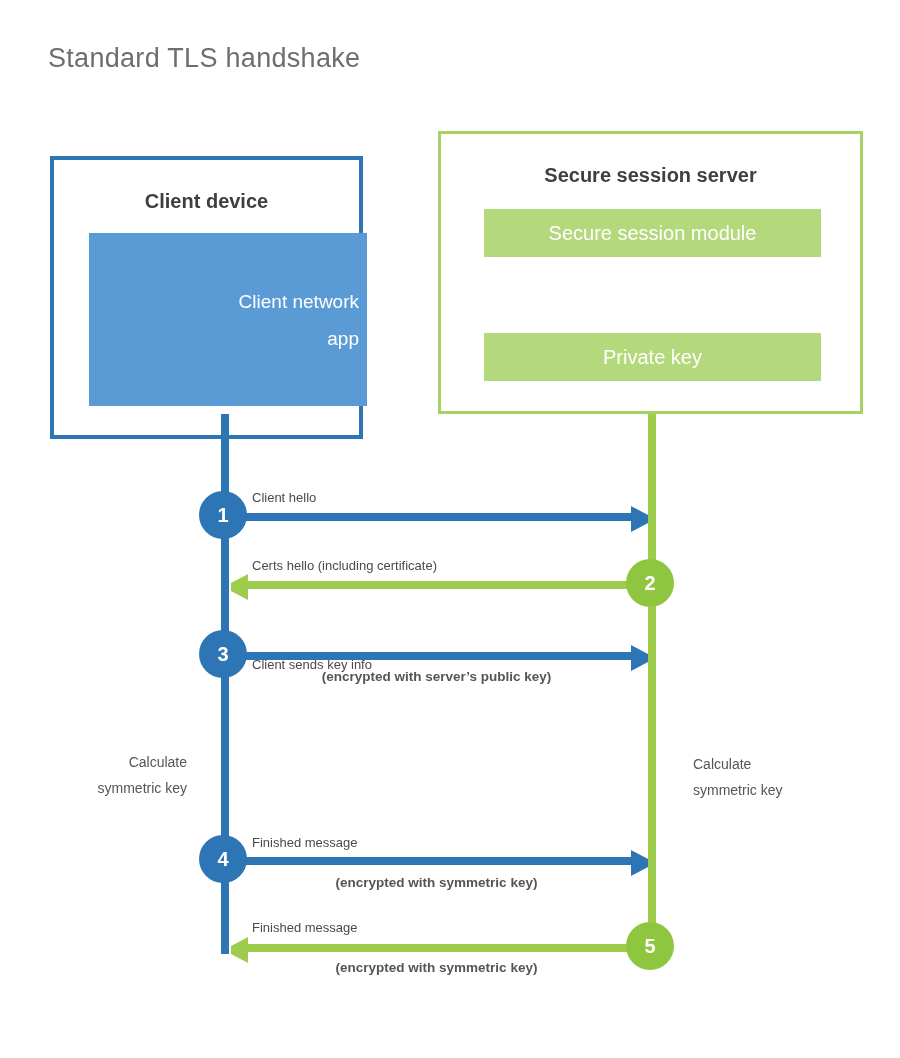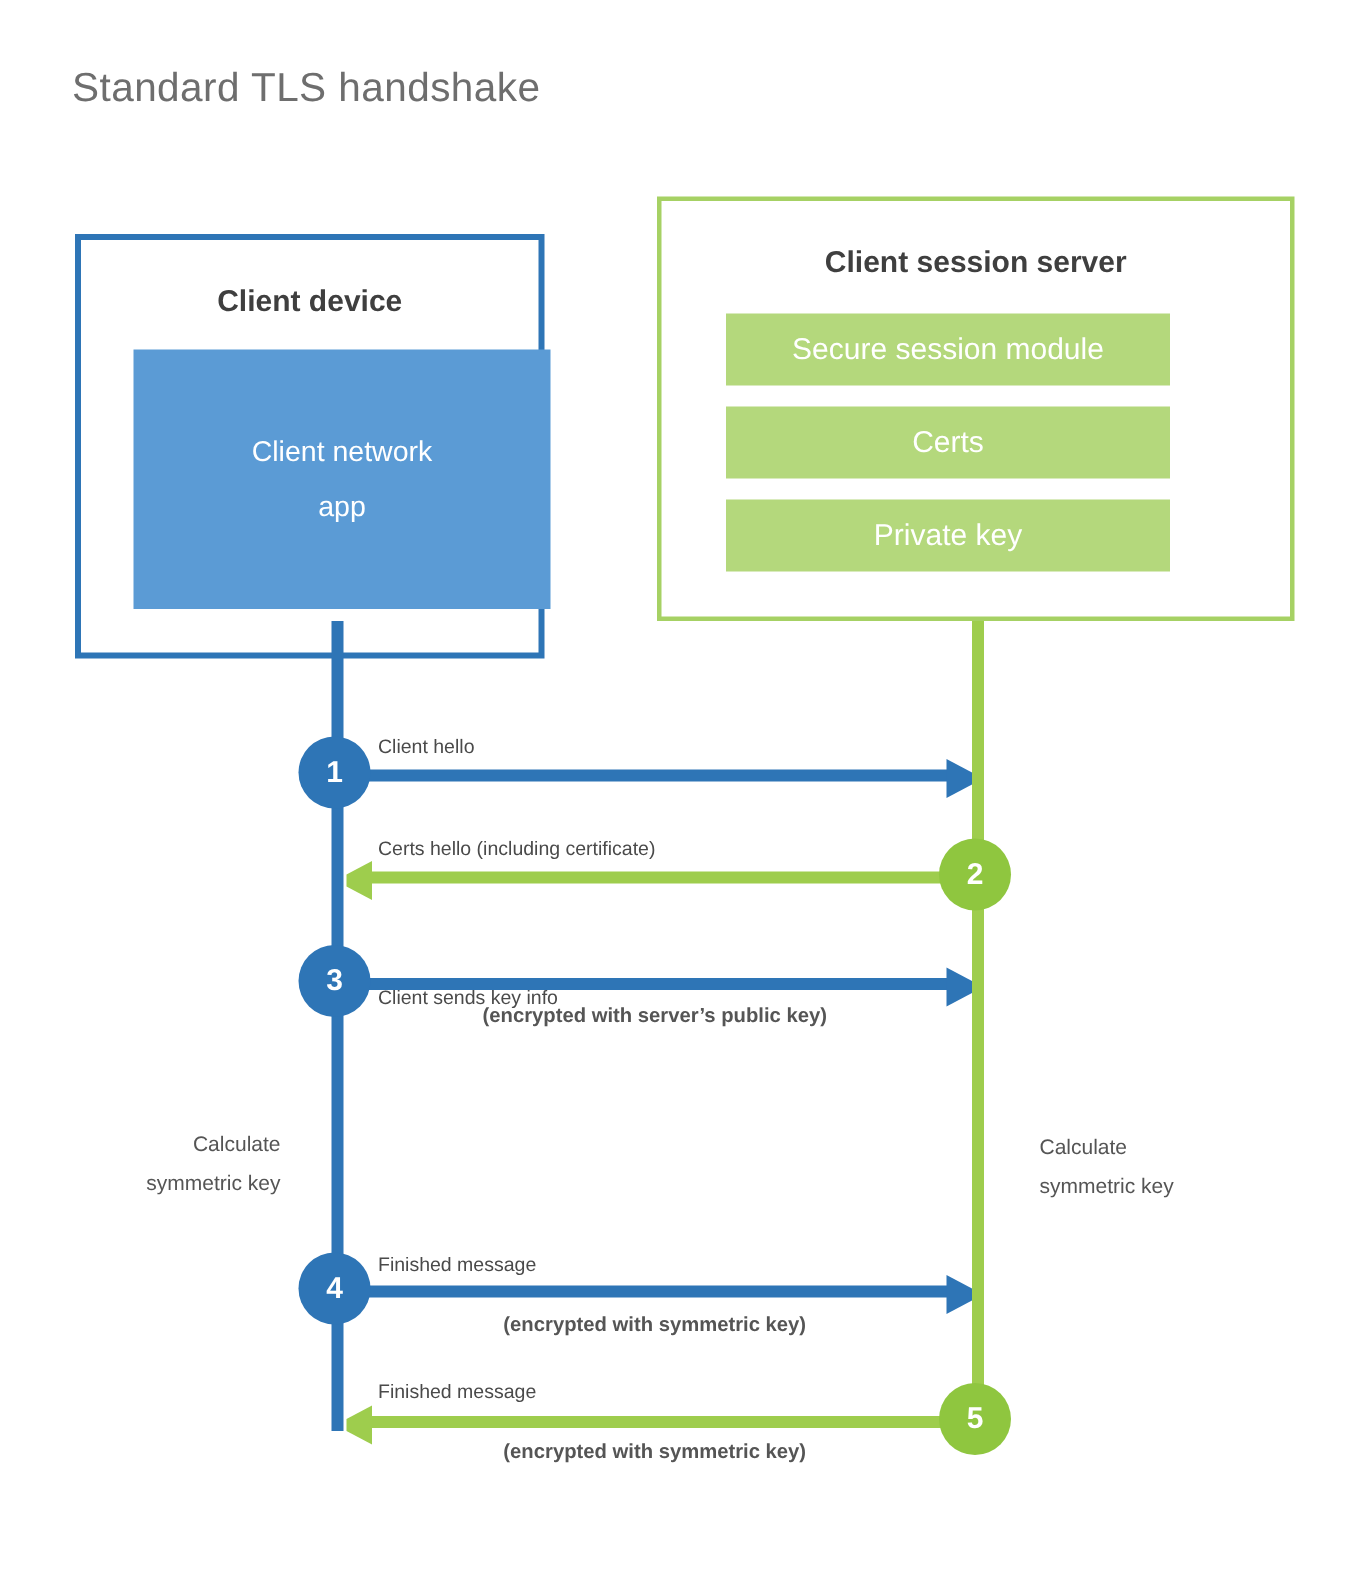--- a/index.html
+++ b/index.html
@@ -18,22 +18,22 @@
   body{background:#ffffff;font-family:"Liberation Sans",sans-serif;}
   .canvas{position:relative;width:900px;height:1058px;background:#ffffff;overflow:hidden;}
 
   .page-title{position:absolute;left:36px;top:31px;font-size:27px;font-weight:400;color:var(--title-gray);letter-spacing:0.3px;}
 
   
   .actor-box{position:absolute;top:123px;height:283px;background:#fff;}
   .client-box{left:42px;width:313px;border:4px solid var(--blue-dark);margin-top:25px;}
   .server-box{left:430px;width:425px;border:3px solid var(--green-border);}
   .box-heading{position:absolute;left:0;right:0;top:26px;text-align:center;font-size:20px;font-weight:bold;color:var(--text-dark);}
-  .client-app{position:absolute;left:35px;top:73px;width:278px;height:173px;background:var(--blue-fill);display:flex;flex-direction:column;align-items:center;justify-content:center;color:#fff;font-size:19px;line-height:29px;}
-  .server-bar{position:absolute;left:43px;width:296px;height:48px;background:var(--green-fill);display:flex;align-items:center;justify-content:center;color:#fff;font-size:20px;}
+  .client-app{position:absolute;left:35px;top:73px;width:278px;height:173px;background:var(--blue-fill);display:flex;flex-direction:column;align-items:flex-end;justify-content:center;color:#fff;font-size:19px;line-height:29px;}
+  .server-bar{position:absolute;left:43px;width:337px;height:48px;background:var(--green-fill);display:flex;align-items:center;justify-content:center;color:#fff;font-size:20px;}
   .bar-0{top:75px;} .bar-1{top:137px;} .bar-2{top:199px;}
 
   
   .lifeline{position:absolute;top:406px;width:4px;}
   .lifeline-client{left:213px;height:540px;background:var(--blue-dark);}
   .lifeline-server{left:640px;height:534px;background:var(--green-line);}
 
   
   .num-circle{position:absolute;width:48px;height:48px;border-radius:50%;display:flex;align-items:center;justify-content:center;color:#fff;font-size:20px;font-weight:bold;}
   .num-blue{left:191px;background:var(--blue-dark);}
@@ -65,23 +65,22 @@
 
   <div class="actor-box client-box">
     <div class="box-heading">Client device</div>
     <div class="client-app">
       <span>Client network</span>
       <span>app</span>
     </div>
   </div>
 
   <div class="actor-box server-box">
-    <div class="box-heading">Client session server</div>
+    <div class="box-heading">Secure session server</div>
     <div class="server-bar bar-0">Secure session module</div>
-    <div class="server-bar bar-1">Certs</div>
     <div class="server-bar bar-2">Private key</div>
   </div>
 
   <div class="lifeline lifeline-client"></div>
   <div class="lifeline lifeline-server"></div>
 
   <div>
     <div class="msg-label" style="top:478px;">Client hello</div>
     <div class="msg-line msg-blue" style="top:505px;"></div>
     <div class="arrow-head head-right" style="top:498px;"></div>

